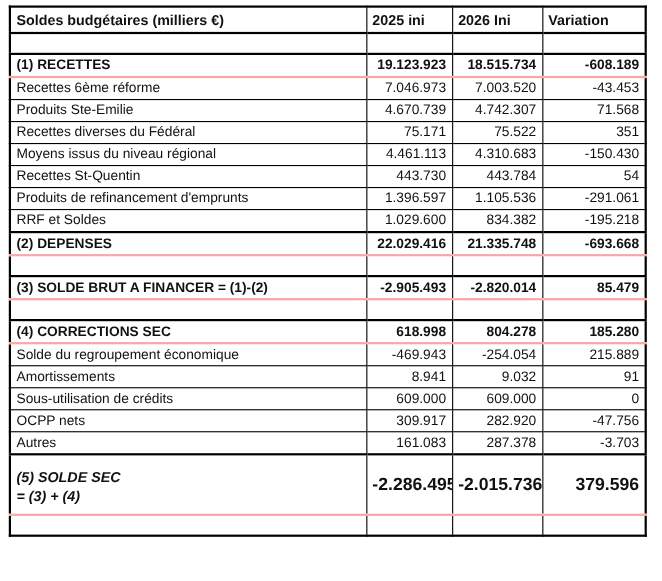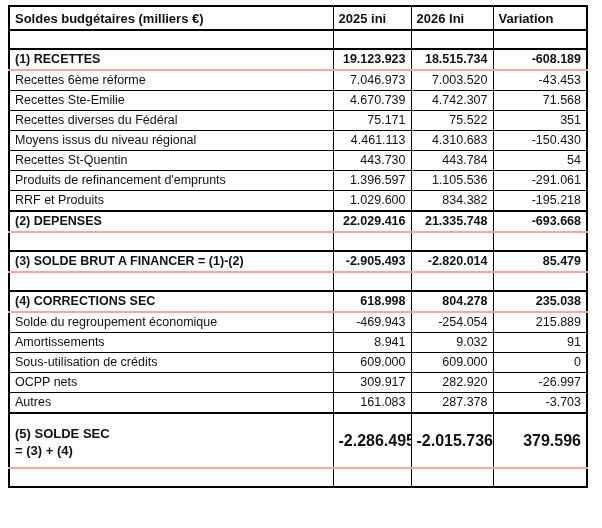--- a/index.html
+++ b/index.html
@@ -81,21 +81,21 @@
     font-weight: bold;
     font-size: 13px;
   }
   tr.total td.label {
     white-space: normal;
     line-height: 17px;
     padding-top: 4px;
   }
   tr.total td.num { font-size: 16px; }
 
-  .l2 { display: block; }
+  .l2 { display: block; font-style: italic; }
 </style>
 </head>
 <body>
 
 <div id="table-wrap">
   <table class="budget">
     <colgroup>
       <col class="c-label">
       <col class="c-val">
       <col class="c-val2">
@@ -120,21 +120,21 @@
           <td class="num shade">18.515.734</td>
           <td class="num shade">-608.189</td>
         </tr>
         <tr class="item">
           <td class="label">Recettes 6ème réforme</td>
           <td class="num">7.046.973</td>
           <td class="num">7.003.520</td>
           <td class="num">-43.453</td>
         </tr>
         <tr class="item">
-          <td class="label">Recettes Ste-Emilie</td>
+          <td class="label">Produits Ste-Emilie</td>
           <td class="num">4.670.739</td>
           <td class="num">4.742.307</td>
           <td class="num">71.568</td>
         </tr>
         <tr class="item">
           <td class="label">Recettes diverses du Fédéral</td>
           <td class="num">75.171</td>
           <td class="num">75.522</td>
           <td class="num">351</td>
         </tr>
@@ -150,21 +150,21 @@
           <td class="num">443.784</td>
           <td class="num">54</td>
         </tr>
         <tr class="item">
           <td class="label">Produits de refinancement d'emprunts</td>
           <td class="num">1.396.597</td>
           <td class="num">1.105.536</td>
           <td class="num">-291.061</td>
         </tr>
         <tr class="item">
-          <td class="label">RRF et Produits</td>
+          <td class="label">RRF et Soldes</td>
           <td class="num">1.029.600</td>
           <td class="num">834.382</td>
           <td class="num">-195.218</td>
         </tr>
         <tr class="section">
           <td class="label shade">(2) DEPENSES</td>
           <td class="num shade">22.029.416</td>
           <td class="num shade">21.335.748</td>
           <td class="num shade">-693.668</td>
         </tr>
@@ -183,21 +183,21 @@
         <tr class="spacer">
           <td>&nbsp;</td>
           <td>&nbsp;</td>
           <td>&nbsp;</td>
           <td>&nbsp;</td>
         </tr>
         <tr class="section">
           <td class="label shade">(4) CORRECTIONS SEC</td>
           <td class="num shade">618.998</td>
           <td class="num shade">804.278</td>
-          <td class="num shade">235.038</td>
+          <td class="num shade">185.280</td>
         </tr>
         <tr class="item">
           <td class="label">Solde du regroupement économique</td>
           <td class="num">-469.943</td>
           <td class="num">-254.054</td>
           <td class="num">215.889</td>
         </tr>
         <tr class="item">
           <td class="label">Amortissements</td>
           <td class="num">8.941</td>
@@ -207,21 +207,21 @@
         <tr class="item">
           <td class="label">Sous-utilisation de crédits</td>
           <td class="num">609.000</td>
           <td class="num">609.000</td>
           <td class="num">0</td>
         </tr>
         <tr class="item">
           <td class="label">OCPP nets</td>
           <td class="num">309.917</td>
           <td class="num">282.920</td>
-          <td class="num">-26.997</td>
+          <td class="num">-47.756</td>
         </tr>
         <tr class="item">
           <td class="label">Autres</td>
           <td class="num">161.083</td>
           <td class="num">287.378</td>
           <td class="num">-3.703</td>
         </tr>
         <tr class="total section">
           <td class="label shade">
             <span class="l2">(5) SOLDE SEC</span>

